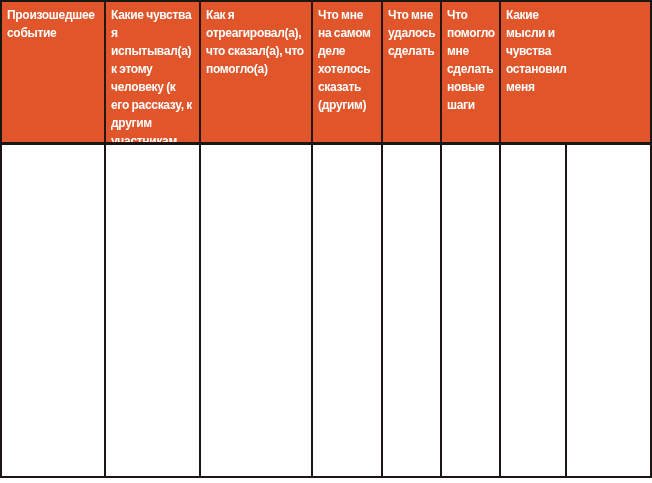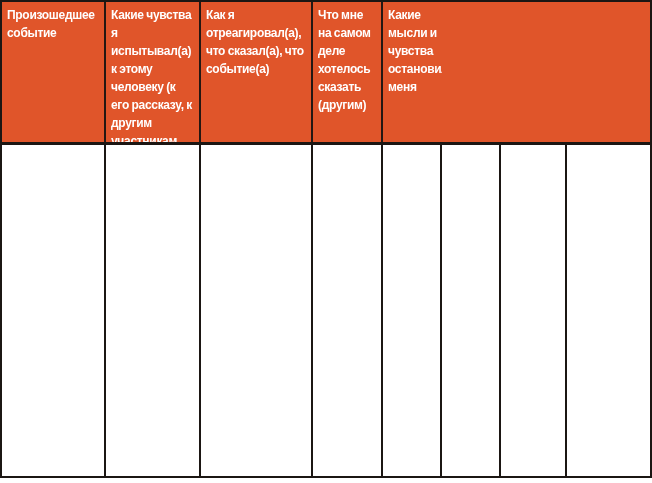--- a/index.html
+++ b/index.html
@@ -63,24 +63,30 @@
 <div class="worksheet-table">
 
   <div class="header-row">
     <div class="header-cell">
       <span class="header-label">Произошедшее событие</span>
     </div>
     <div class="header-cell">
       <span class="header-label">Какие чувства я испытывал(а) к этому человеку (к его рассказу, к другим участникам ситуации)</span>
     </div>
     <div class="header-cell">
-      <span class="header-label">Как я отреагировал(а), что сказал(а), что событие(а)</span>
+      <span class="header-label">Как я отреагировал(а), что сказал(а), что помогло(а)</span>
     </div>
     <div class="header-cell">
       <span class="header-label">Что мне на самом деле хотелось сказать (другим)</span>
+    </div>
+    <div class="header-cell">
+      <span class="header-label">Что мне удалось сделать</span>
+    </div>
+    <div class="header-cell">
+      <span class="header-label">Что помогло мне сделать новые шаги</span>
     </div>
     <div class="header-cell">
       <span class="header-label">Какие мысли и чувства остановили меня</span>
     </div>
   </div>
 
   <div class="body-row">
     <div class="body-cell"></div>
     <div class="body-cell"></div>
     <div class="body-cell"></div>

